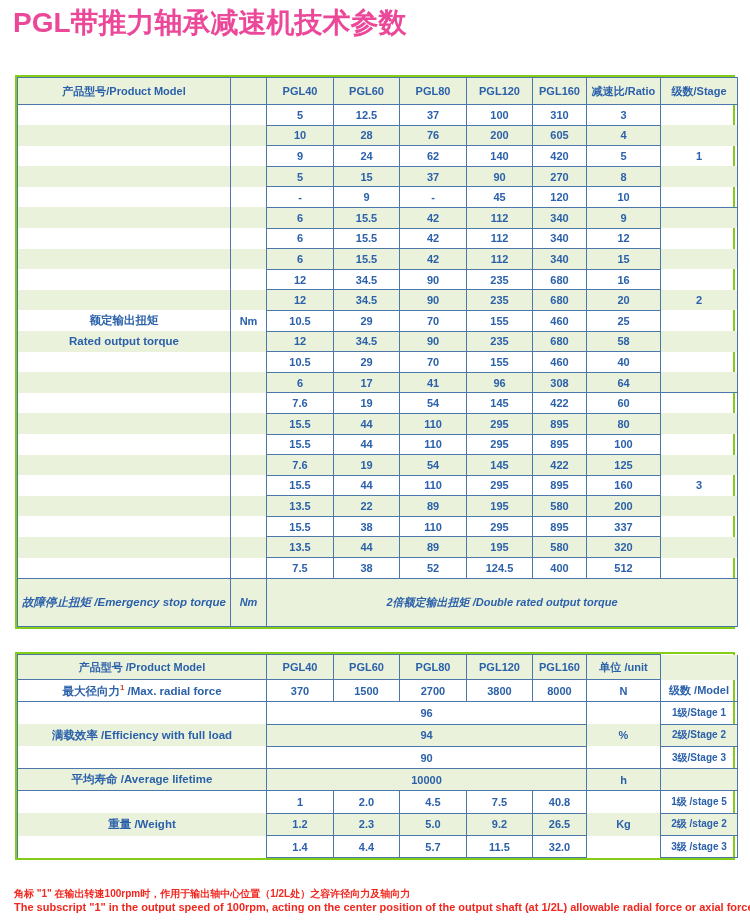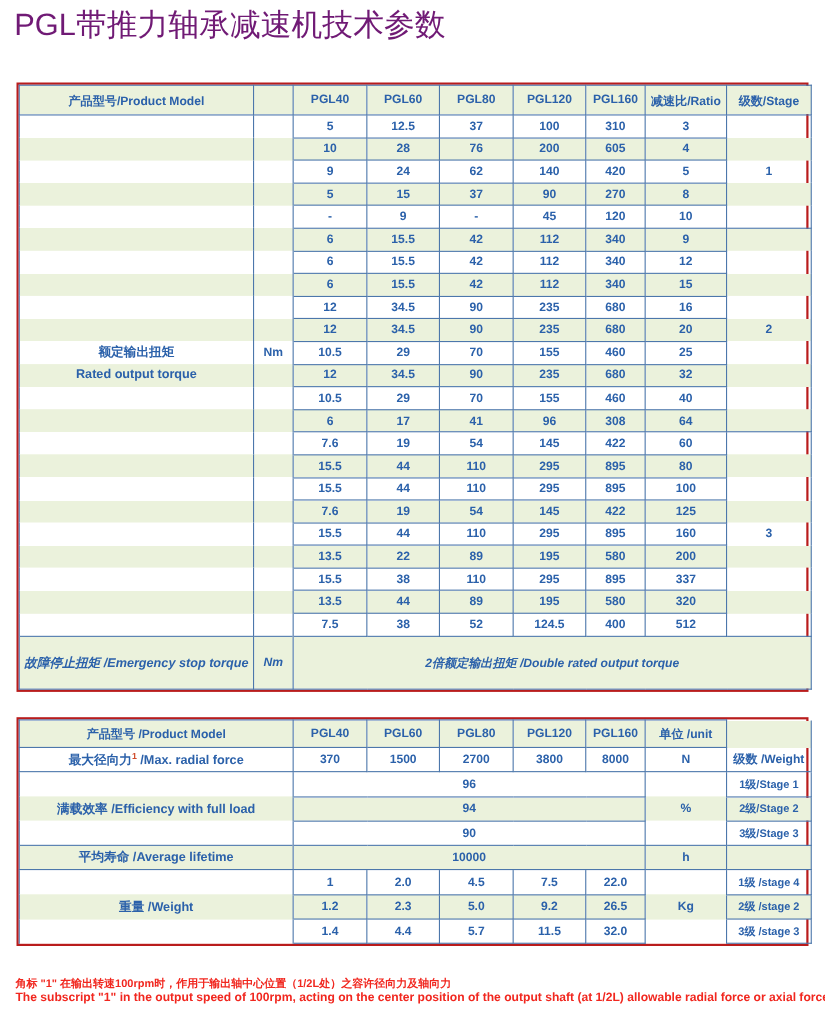--- a/index.html
+++ b/index.html
@@ -1,18 +1,18 @@
 <!DOCTYPE html>
 <html><head>
 <meta charset="utf-8">
 <style>
   html,body{margin:0;padding:0;background:#ffffff;}
   body{width:750px;height:922px;position:relative;font-family:"Liberation Sans","DejaVu Sans",sans-serif;overflow:hidden;}
-  .page-title{position:absolute;left:13px;top:4px;margin:0;font-size:28px;font-weight:normal;color:#701a75;white-space:nowrap;}
-  .twrap{position:absolute;left:15px;border:2px solid #b91c1c;background:#ffffff;}
+  .page-title{position:absolute;left:13px;top:4px;margin:0;font-size:28px;font-weight:bold;color:#ec4899;white-space:nowrap;}
+  .twrap{position:absolute;left:15px;border:2px solid #84cc16;background:#ffffff;}
   .t1wrap{top:75px;width:716px;}
   .t2wrap{top:652px;width:716px;}
   table{border-collapse:collapse;table-layout:fixed;width:100%;}
   td{border:1px solid #4c77ab;text-align:center;vertical-align:middle;color:#2b61aa;font-weight:bold;font-size:11px;padding:0;overflow:hidden;white-space:nowrap;}
   tr.g{background:#ebf2dc;}
   td.m{border-top:none;border-bottom:none;}
   td.gb{border-bottom:1px solid #4c77ab;}
   td.lab{font-size:11.5px;}
   td.hd{font-size:11px;}
   td.st{font-size:10px;}
@@ -178,21 +178,21 @@
           <td class="m"></td>
         </tr>
         <tr class="g">
           <td class="m lab">Rated output torque</td>
           <td class="m"></td>
           <td>12</td>
           <td>34.5</td>
           <td>90</td>
           <td>235</td>
           <td>680</td>
-          <td>32</td>
+          <td>58</td>
           <td class="m"></td>
         </tr>
         <tr>
           <td class="m lab"></td>
           <td class="m"></td>
           <td>10.5</td>
           <td>29</td>
           <td>70</td>
           <td>155</td>
           <td>460</td>
@@ -342,21 +342,21 @@
           <td class="m hd"></td>
         </tr>
         <tr>
           <td class="lab"><span>最大径向力</span><sup class="fn1">1</sup><span> /Max. radial force</span></td>
           <td>370</td>
           <td>1500</td>
           <td>2700</td>
           <td>3800</td>
           <td>8000</td>
           <td>N</td>
-          <td class="m hd">级数 /Weight</td>
+          <td class="m hd">级数 /Model</td>
         </tr>
         <tr>
           <td class="m lab"></td>
           <td colspan="5">96</td>
           <td class="m"></td>
           <td class="st">1级/Stage 1</td>
         </tr>
         <tr class="g">
           <td class="m lab">满载效率 /Efficiency with full load</td>
           <td colspan="5">94</td>
@@ -374,23 +374,23 @@
           <td colspan="5">10000</td>
           <td>h</td>
           <td class="st"></td>
         </tr>
         <tr>
           <td class="m lab"></td>
           <td>1</td>
           <td>2.0</td>
           <td>4.5</td>
           <td>7.5</td>
-          <td>22.0</td>
-          <td class="m"></td>
-          <td class="st">1级 /stage 4</td>
+          <td>40.8</td>
+          <td class="m"></td>
+          <td class="st">1级 /stage 5</td>
         </tr>
         <tr class="g">
           <td class="m lab">重量 /Weight</td>
           <td>1.2</td>
           <td>2.3</td>
           <td>5.0</td>
           <td>9.2</td>
           <td>26.5</td>
           <td class="m">Kg</td>
           <td class="st">2级 /stage 2</td>

